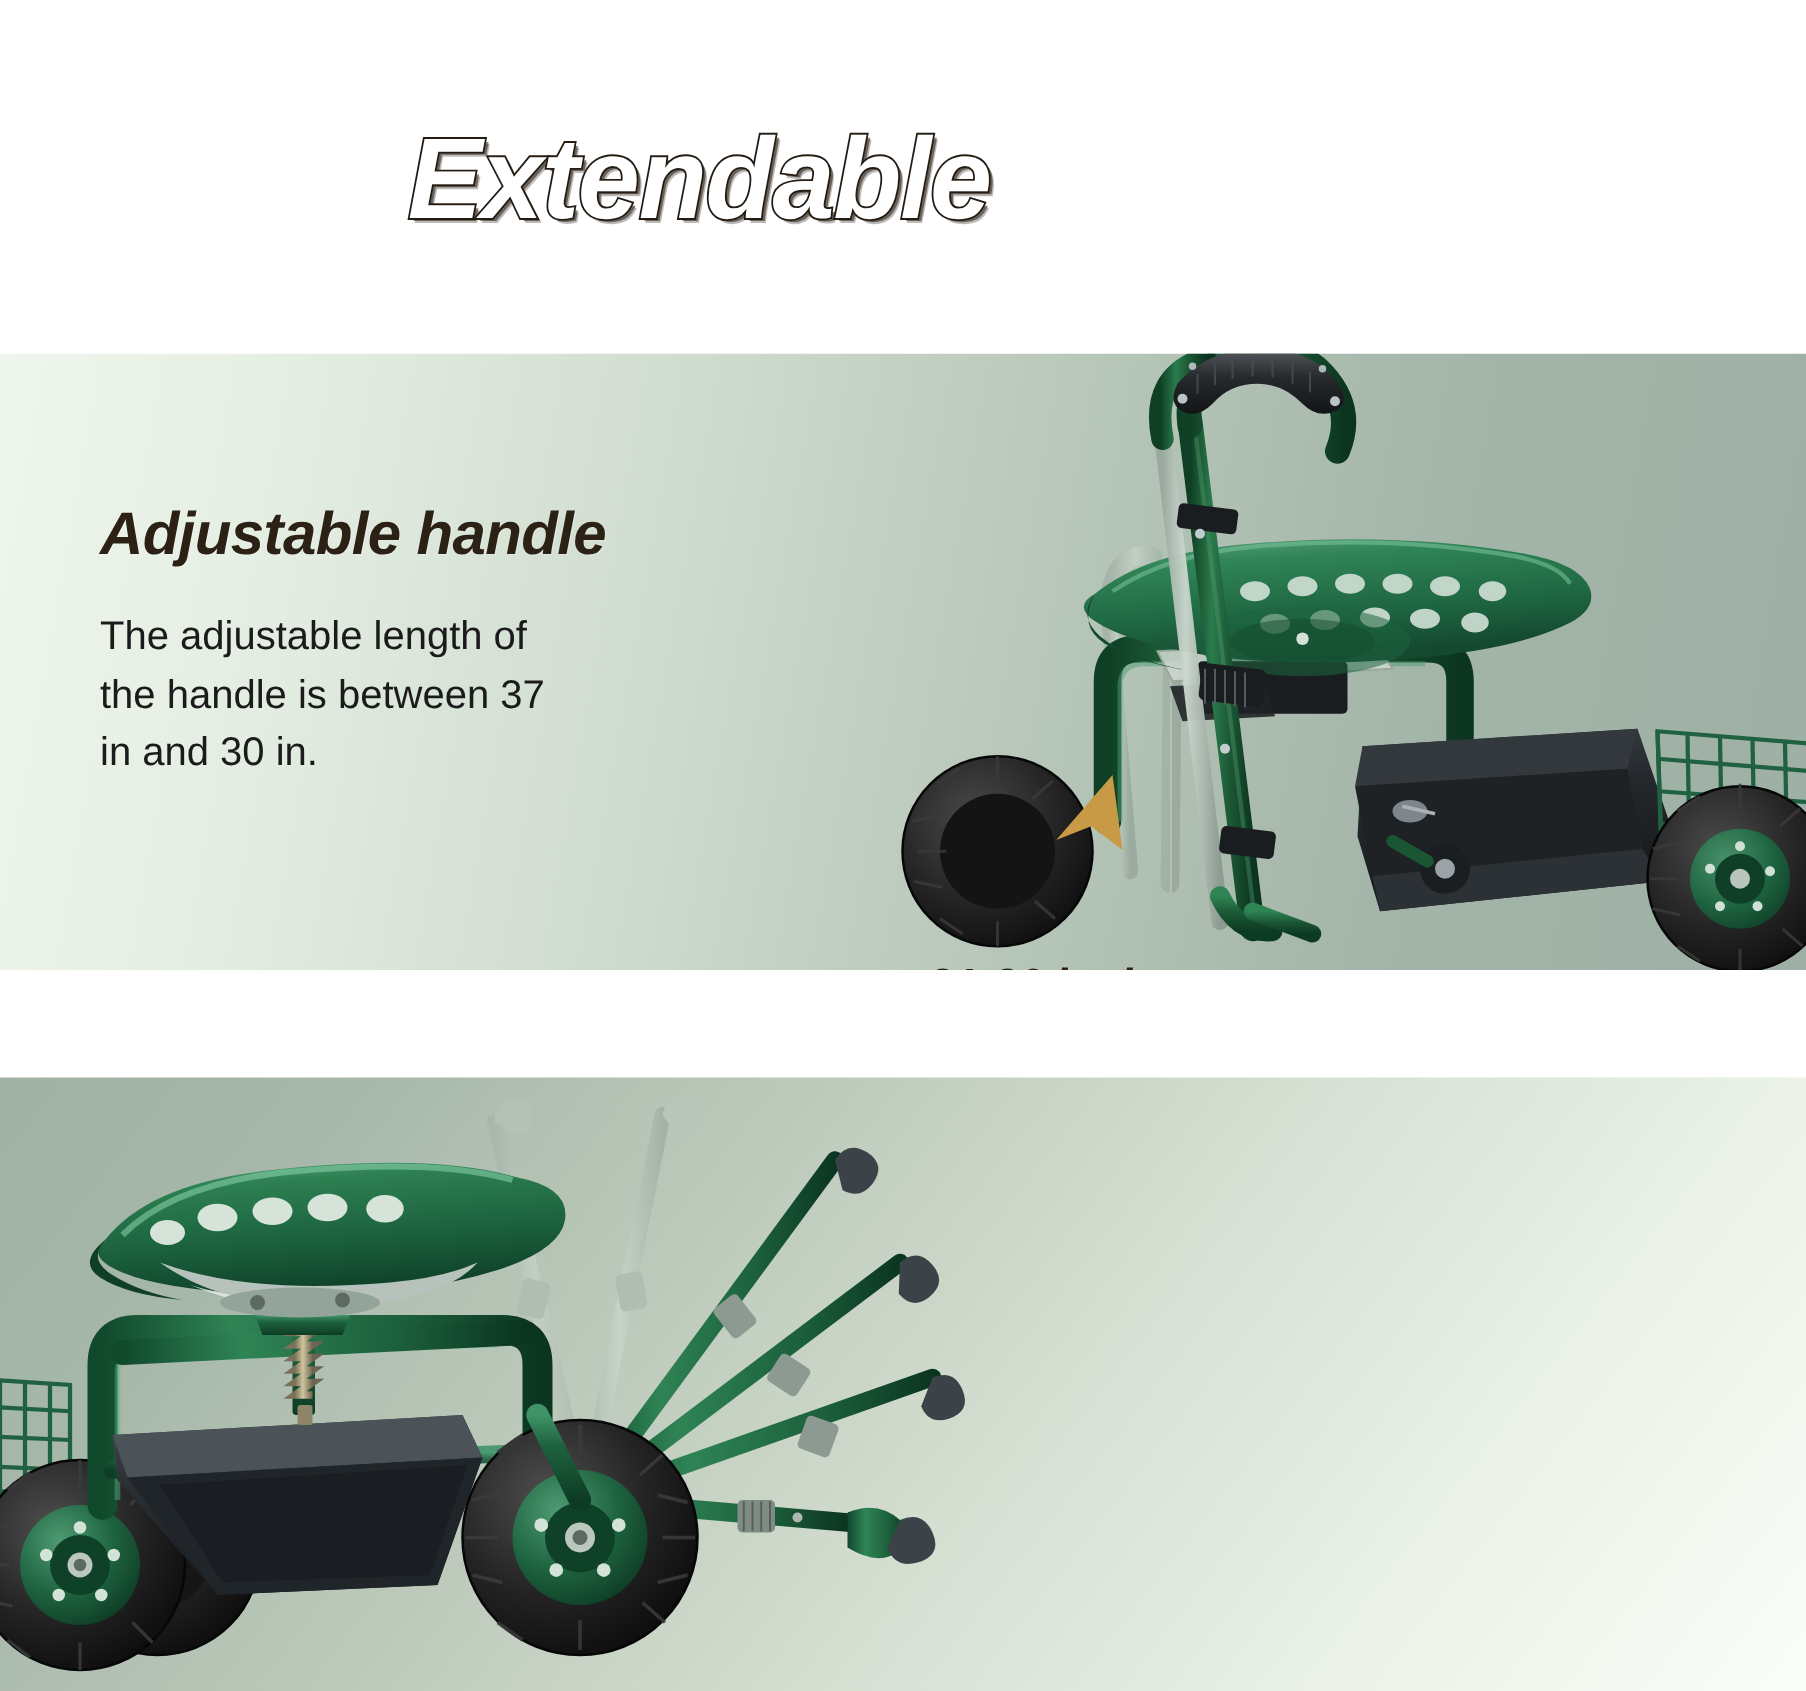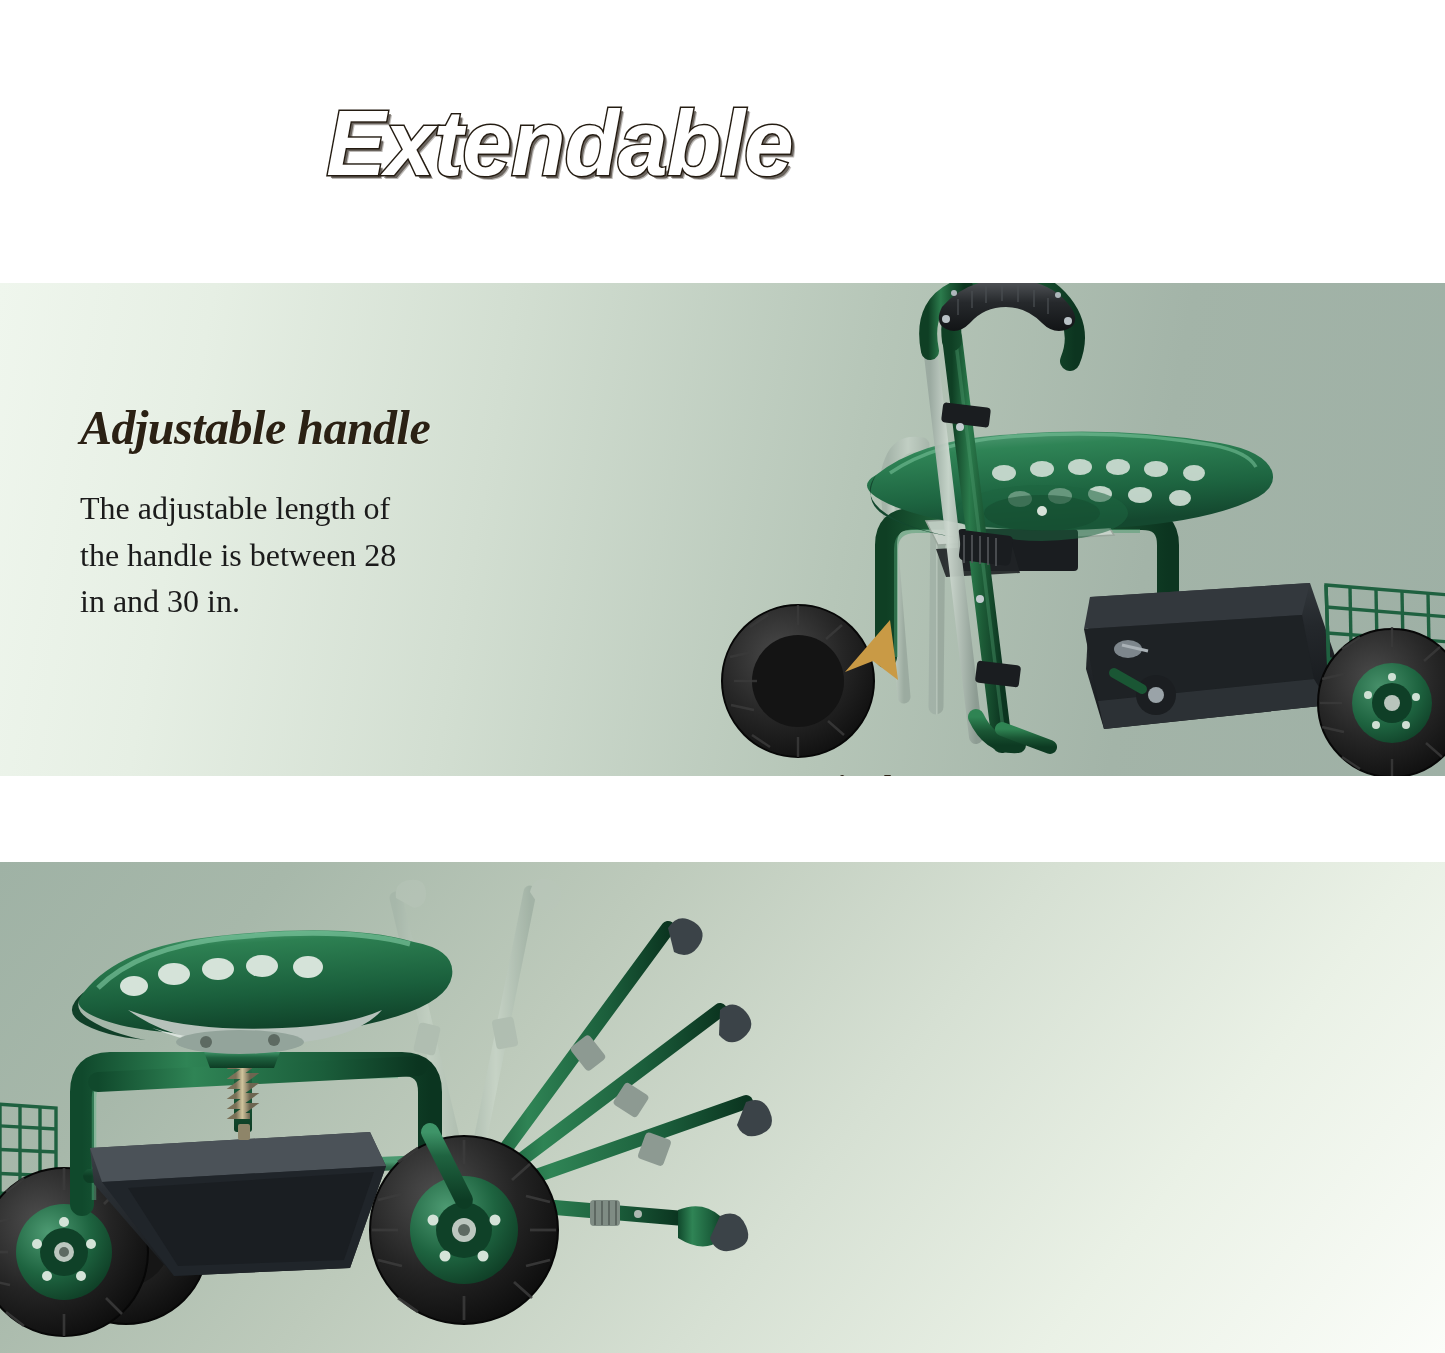--- a/index.html
+++ b/index.html
@@ -46,21 +46,20 @@
     left:0; top:283px;
     width:1445px; height:493px;
     background:linear-gradient(100deg,
        #eff6ed 0%,
        #e6efe4 14%,
        #d2ded1 34%,
        #b6c6b8 58%,
        #a3b4a8 78%,
        #9eb0a5 100%);
     overflow:hidden;
-    font-family:Liberation Serif, serif;
   }
   .p1-text {
     position:absolute;
     left:80px; top:117px;
     width:500px;
   }
   .p1-heading {
     font-size:48px;
     font-weight:bold;
     font-style:italic;
@@ -133,21 +132,21 @@
     <span class="hero-line">Extendable</span>
     <span class="hero-line">Steering Handle</span>
   </div>
 </div>
 
 <div class="panel-one">
 
   <div class="p1-text">
     <div class="p1-heading">Adjustable handle</div>
     <div class="p1-body">The adjustable length of
-the handle is between 28
+the handle is between 37
 in and 30 in.</div>
   </div>
 
   <div class="dim-label">21-30 inch</div>
 
   <svg class="arrow-tri arrow-up" viewBox="0 0 72 72">
     <path d="M50 3 L58 63 L33 44 L5 55 Z" fill="#c99a45"></path>
   </svg>
 
   <svg class="cart-top-svg" viewBox="0 0 790 500">

